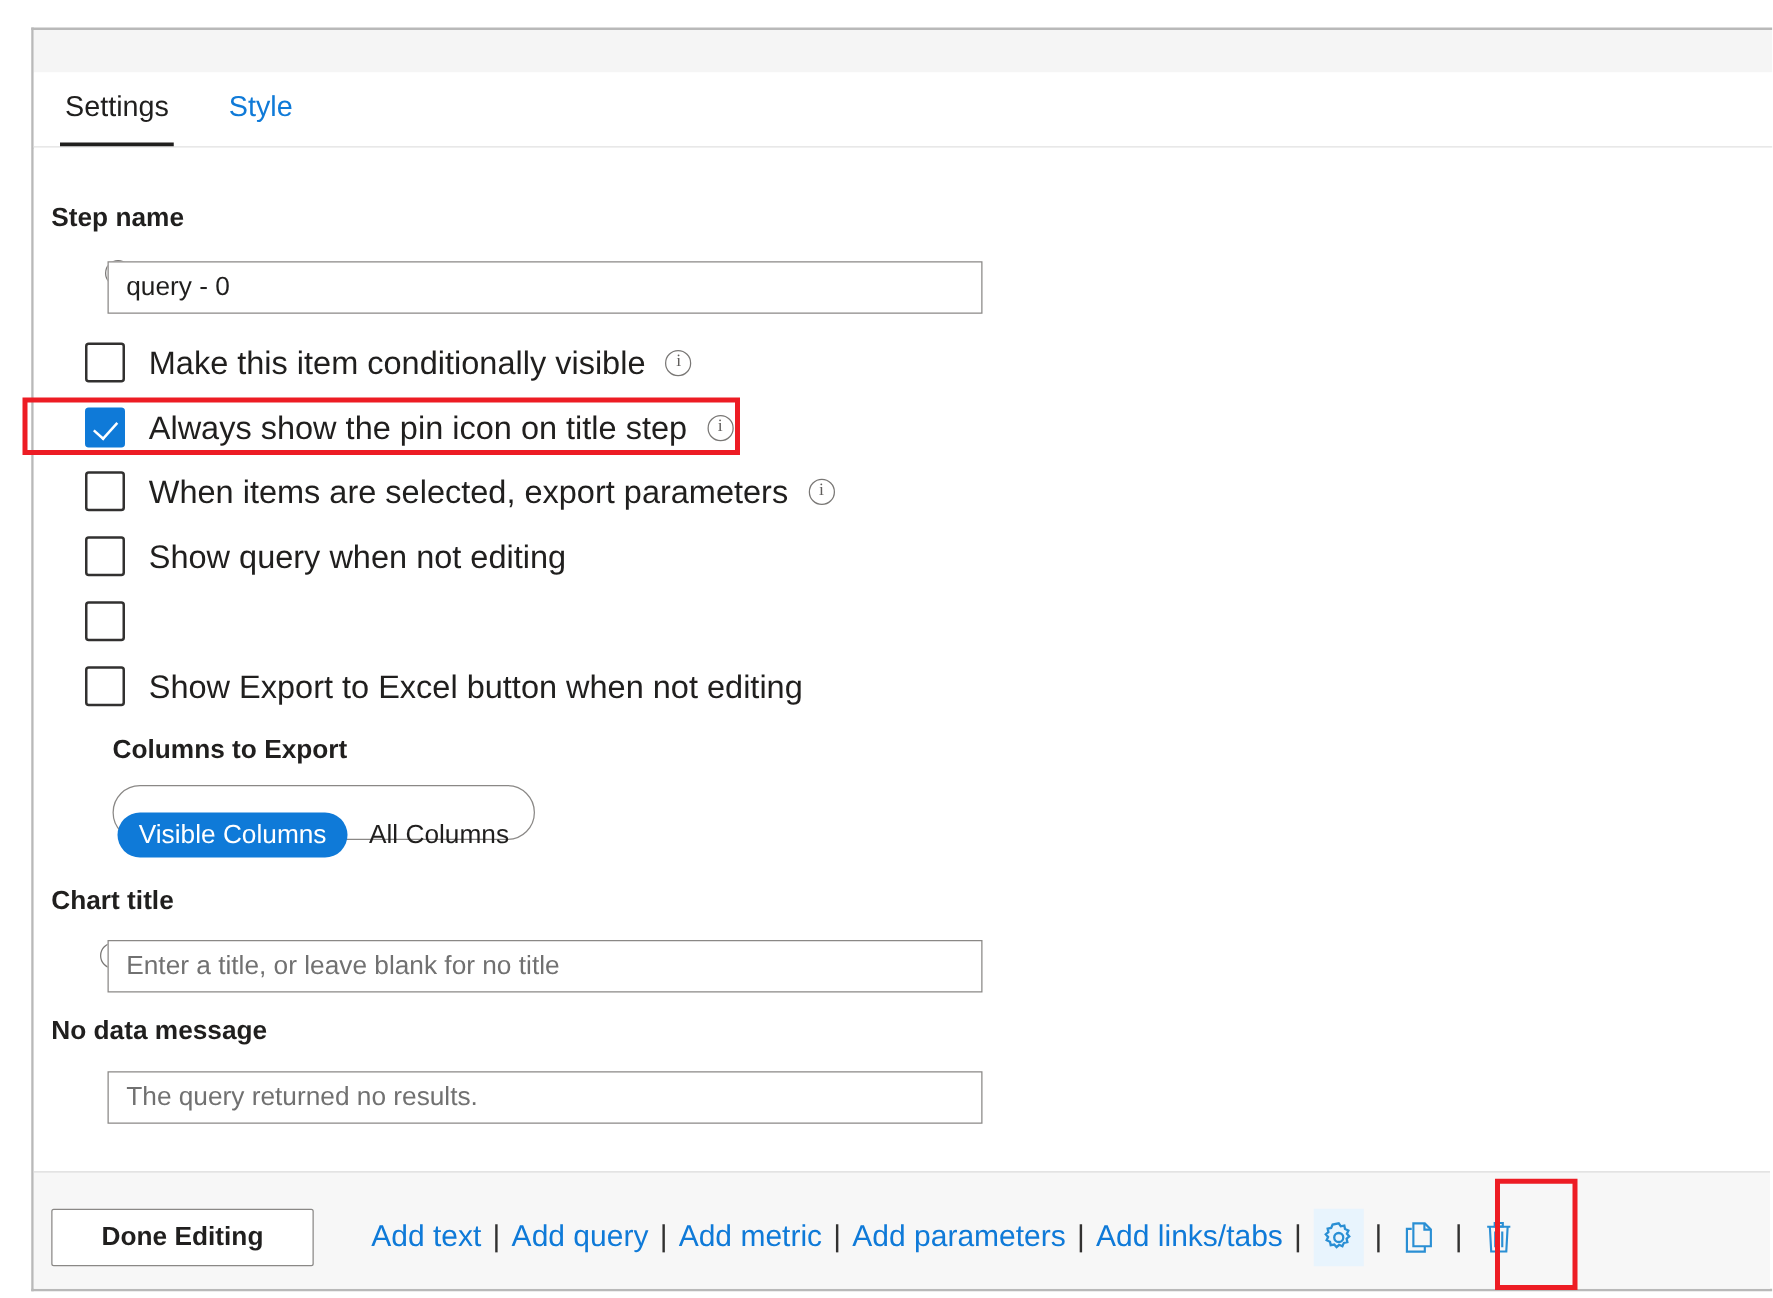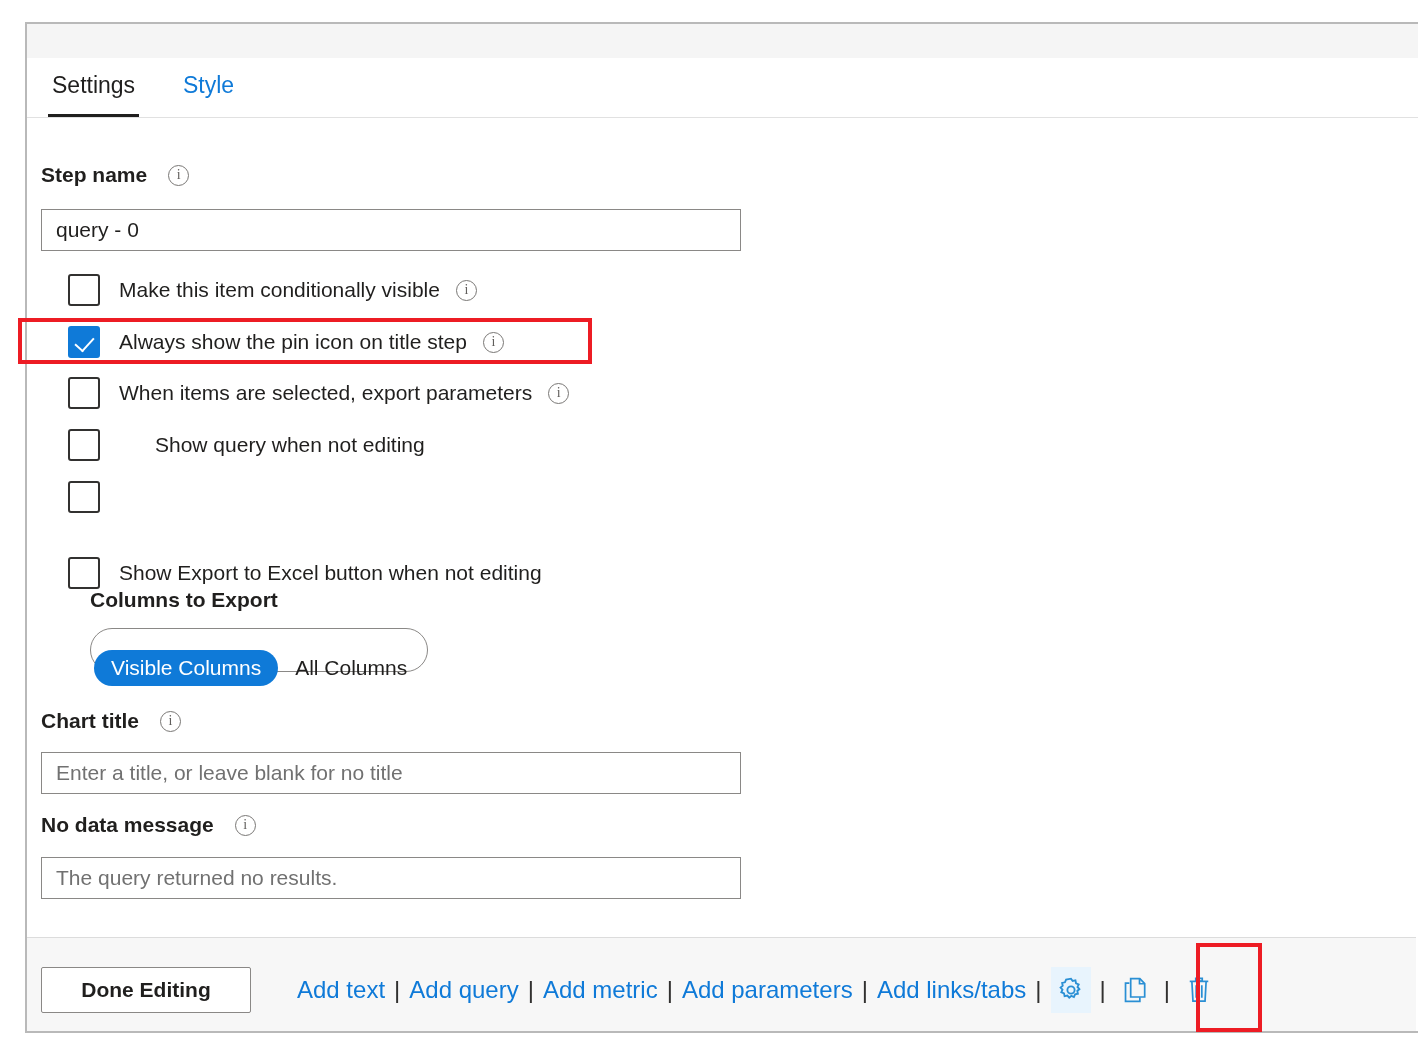--- a/index.html
+++ b/index.html
@@ -90,20 +90,21 @@
 
   .field-label {
     position: absolute;
     font-size: 21px;
     font-weight: bold;
     color: #201f1e;
     white-space: nowrap;
     display: flex;
     align-items: center;
     gap: 21px;
+    flex-direction: column;
   }
 
   
   .info-icon {
     display: inline-block;
     width: 21px;
     height: 21px;
     border: 1.6px solid #797775;
     border-radius: 50%;
     position: relative;
@@ -132,20 +133,21 @@
     position: absolute;
     box-sizing: border-box;
     height: 42px;
     border: 1px solid #8a8886;
     background: #ffffff;
     font-family: "Liberation Sans", "DejaVu Sans", sans-serif;
     font-size: 21px;
     color: #201f1e;
     padding: 0 14px;
     outline: none;
+    margin-left: 45px;
   }
   .text-input::placeholder { color: #717171; opacity: 1; }
 
   
   .cb-row {
     position: absolute;
     left: 41px;
     height: 36px;
     display: flex;
     align-items: center;
@@ -172,21 +174,21 @@
     position: absolute;
     left: 9px;
     top: 5px;
     width: 9px;
     height: 16px;
     border: solid #ffffff;
     border-width: 0 2.6px 2.6px 0;
     transform: rotate(42deg);
   }
   .cb-label {
-    font-size: 21px;
+    font-size: 26px;
     color: #201f1e;
     margin-left: 19px;
     line-height: 26px;
   }
   .cb-row .info-icon { margin-left: 16px; }
 
   
   .pill-group {
     position: absolute;
     display: inline-flex;
@@ -320,30 +322,30 @@
       <span class="cb-label">Always show the pin icon on title step</span>
       <span class="info-icon"></span>
     </div>
 
     <div class="cb-row" style="top:256px;">
       <span class="cb-box"></span>
       <span class="cb-label">When items are selected, export parameters</span>
       <span class="info-icon"></span>
     </div>
 
-    <div class="cb-row" style="top:308px;gap:36px;">
+    <div class="cb-row" style="top:308px;">
       <span class="cb-box"></span>
       <span class="cb-label">Show query when not editing</span>
     </div>
 
     <div class="cb-row" style="top:360px;">
       <span class="cb-box"></span>
     </div>
 
-    <div class="cb-row" style="top:436px;">
+    <div class="cb-row" style="top:412px;">
       <span class="cb-box"></span>
       <span class="cb-label">Show Export to Excel button when not editing</span>
     </div>
 
     <div class="field-label" style="left:63px; top:469px;">
       <span>Columns to Export</span>
     </div>
     <div class="pill-group" style="left:63px; top:509px;">
       <span class="pill-opt active">Visible Columns</span>
       <span class="pill-opt">All Columns</span>

